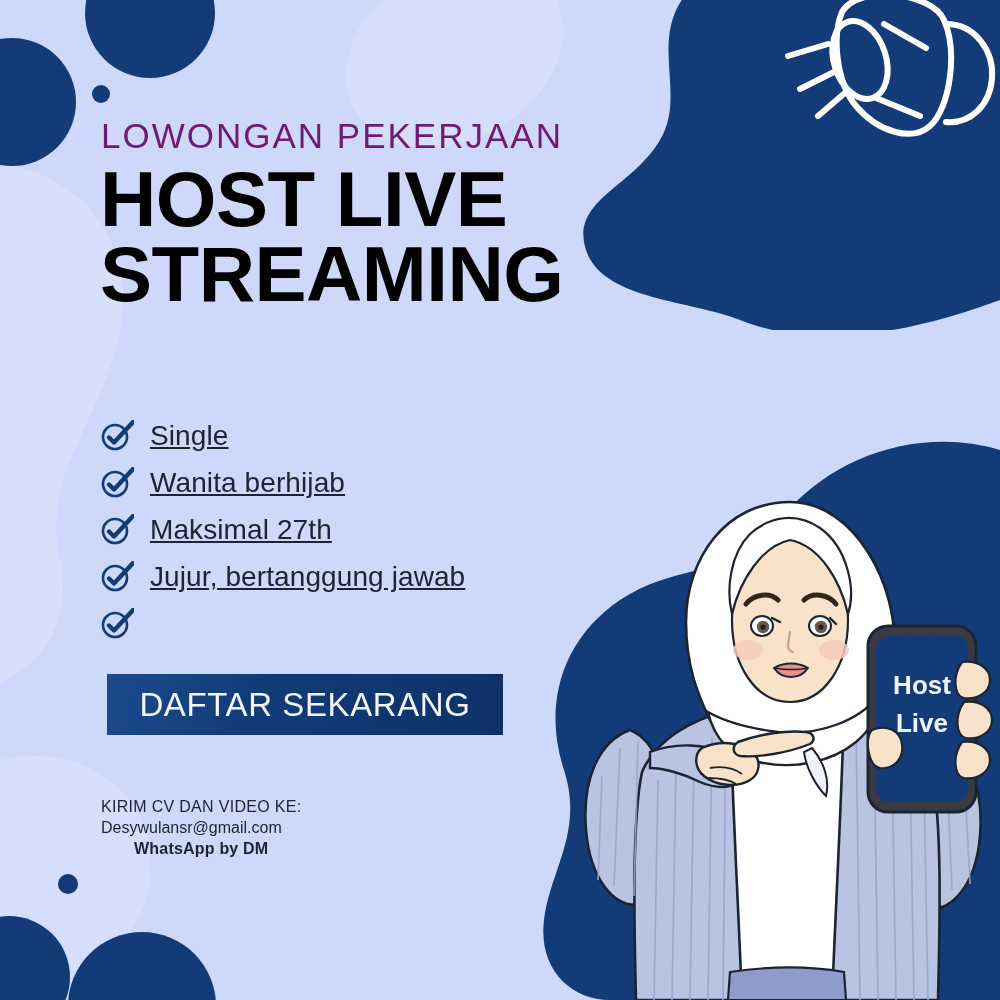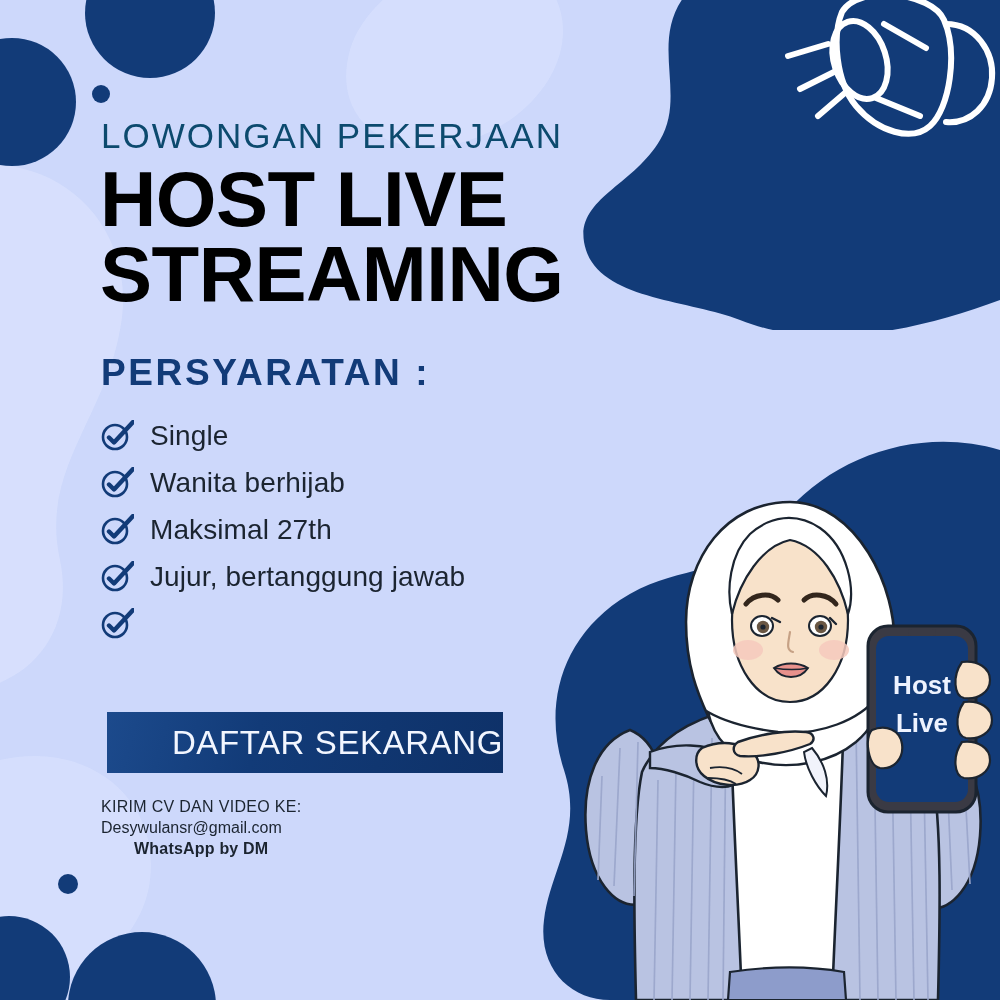--- a/index.html
+++ b/index.html
@@ -24,21 +24,21 @@
     background: #123b78;
   }
 
   
   .kicker {
     position: absolute;
     left: 101px; top: 118px;
     font-size: 35px;
     font-weight: 400;
     letter-spacing: 2.0px;
-    color: #0c4a6e;
+    color: #701a75;
     line-height: 1;
     white-space: nowrap;
   }
   .title {
     position: absolute;
     left: 100px; top: 162px;
     font-size: 78px;
     font-weight: 700;
     letter-spacing: -0.5px;
     color: #000000;
@@ -65,30 +65,31 @@
     align-items: center;
     height: 47px;
     gap: 16px;
   }
   .req-check { width: 34px; height: 32px; flex: 0 0 34px; }
   .req-label {
     font-size: 28px;
     color: #1b2430;
     letter-spacing: .1px;
     white-space: nowrap;
+    text-decoration: underline;
   }
 
   .cta {
     position: absolute;
-    left: 107px; top: 712px;
+    left: 107px; top: 674px;
     width: 396px; height: 61px;
     background: linear-gradient(105deg,#1c4a8c 0%, #123b78 38%, #0e3168 100%);
     display: flex;
     align-items: center;
-    justify-content: flex-end;
+    justify-content: center;
     border: none;
     cursor: pointer;
     padding: 0;
   }
   .cta span {
     font-size: 33px;
     color: #f2f6ff;
     letter-spacing: .6px;
     font-weight: 400;
     white-space: nowrap;
@@ -159,21 +160,20 @@
       <path d="M 20 95 L 54 78"></path>
       <path d="M 38 122 L 66 98"></path>
     </g>
   </svg>
 
   <div class="kicker">LOWONGAN PEKERJAAN</div>
 
   <div class="title">HOST LIVE
 STREAMING</div>
 
-  <div class="sect-title">PERSYARATAN :</div>
 
   <div class="req-list">
 
     <div class="req-item">
       <svg class="req-check" viewBox="0 0 34 32">
         <circle cx="15" cy="17" r="12" fill="none" stroke="#123b78" stroke-width="2.6"></circle>
         <path d="M 9 17.5 L 14 22.5 L 33 2" fill="none" stroke="#123b78" stroke-width="4.4" stroke-linecap="round" stroke-linejoin="round"></path>
       </svg>
       <span class="req-label">Single</span>
     </div>

